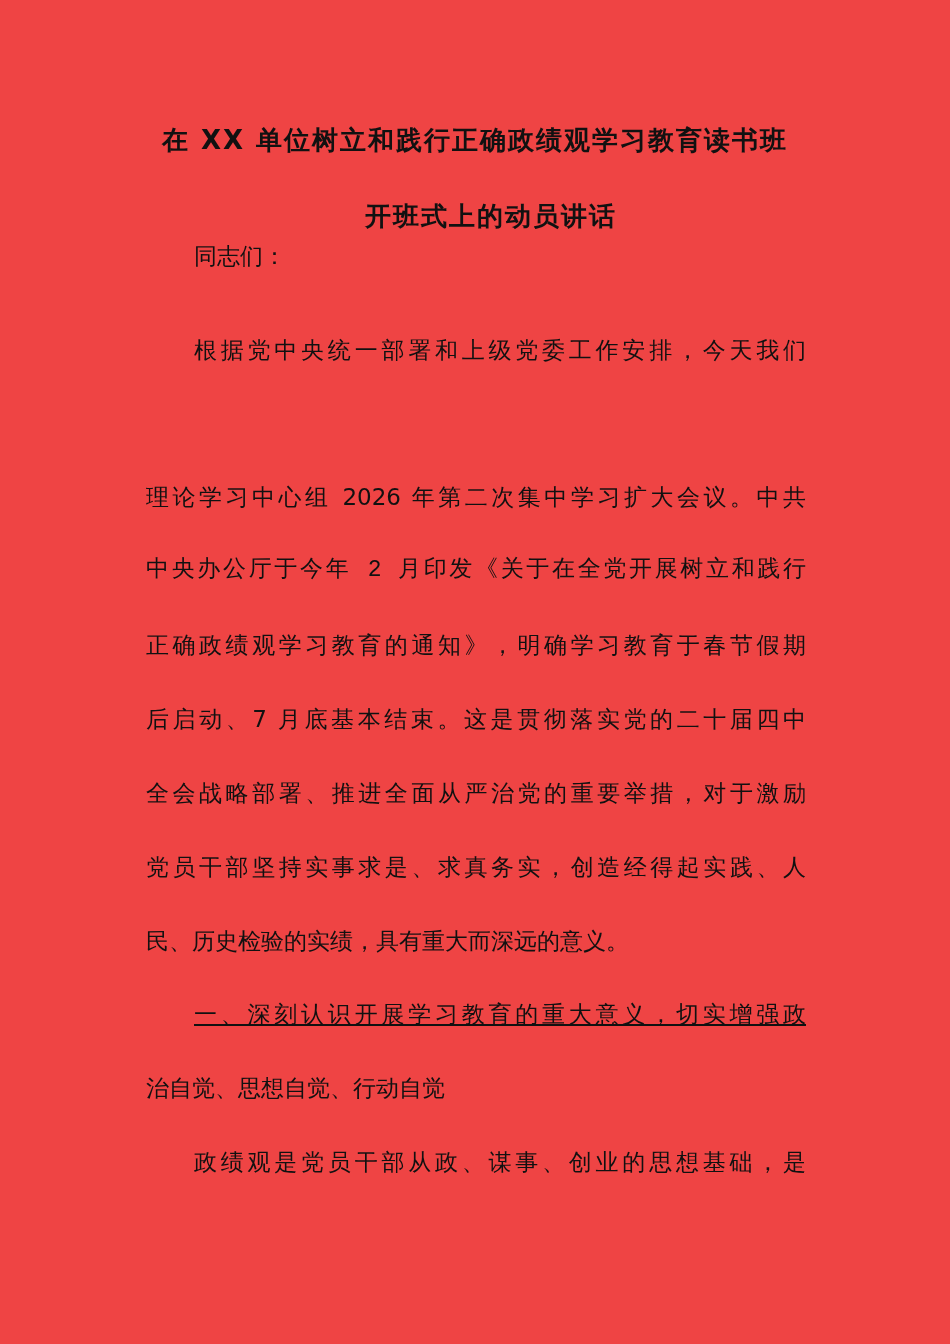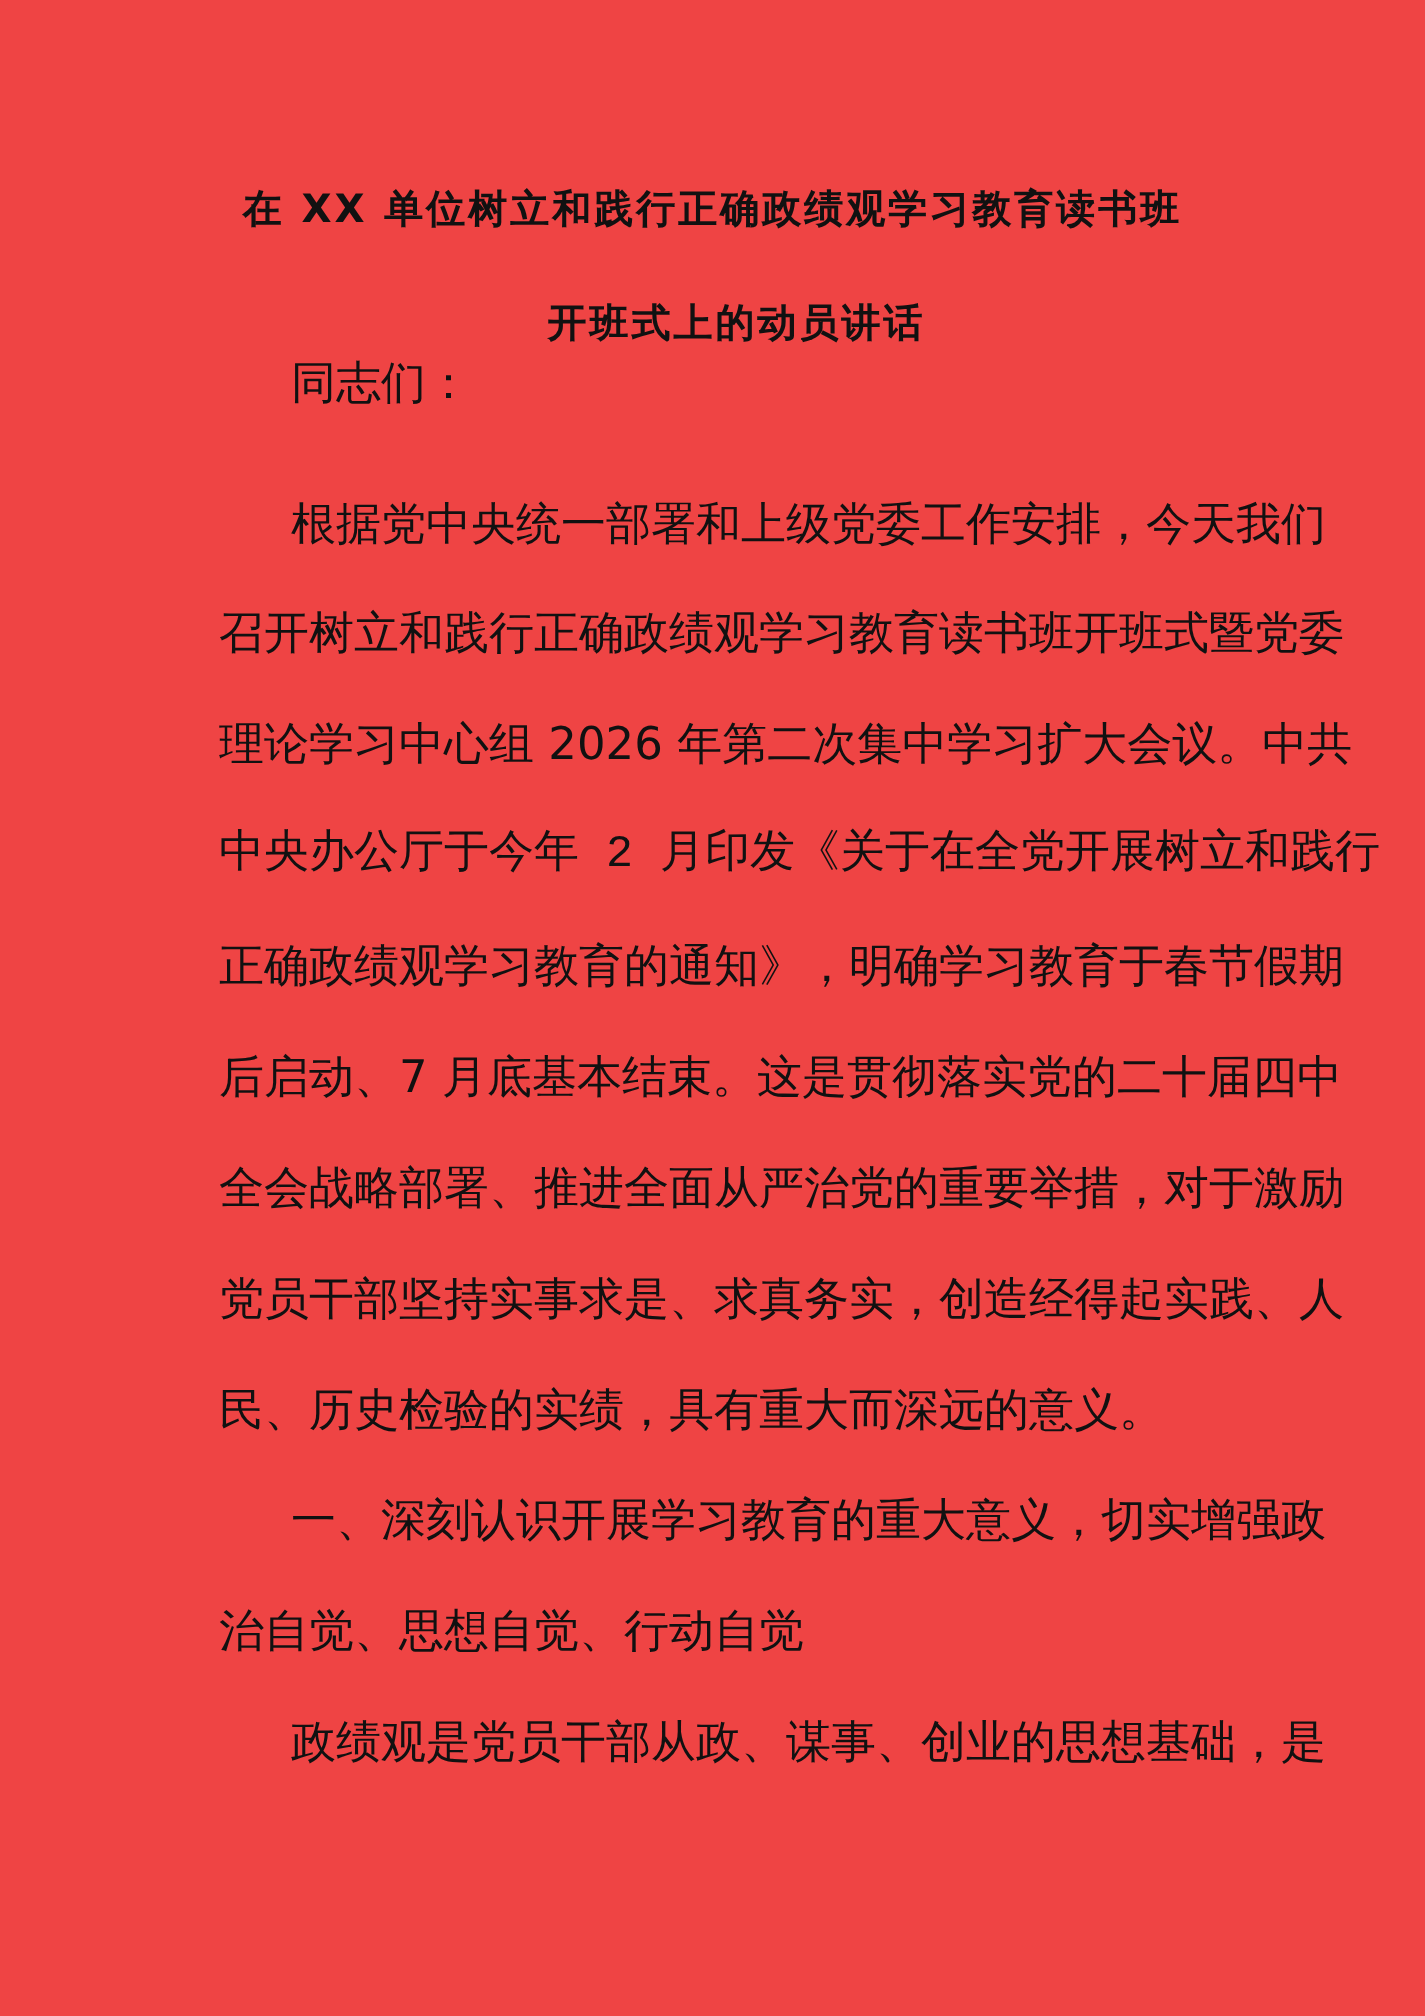--- a/index.html
+++ b/index.html
@@ -1,41 +1,40 @@
 <!DOCTYPE html>
 <html><head>
 <meta charset="utf-8">
 <style>
   html, body { margin: 0; padding: 0; background: #ffffff; }
   body { width: 950px; height: 1344px; position: relative; overflow: hidden;
          font-family: "DejaVu Sans", "Liberation Sans", sans-serif; color: #111; }
   .page { position: absolute; left: 0; top: 0; width: 950px; height: 1344px; background: #ef4444; }
   .title-line { position: absolute; left: 0; width: 950px; text-align: center;
                 font-size: 26px; font-weight: bold; letter-spacing: 2px; line-height: 40px; }
-  .line { position: absolute; left: 146px; width: 660px; font-size: 30px; line-height: 36px;
+  .line { position: absolute; left: 146px; width: 660px; font-size: 23px; line-height: 36px;
           white-space: nowrap; text-align: justify; text-align-last: justify; letter-spacing: 0px; }
   .line.indent { left: 194px; width: 612px; }
   .line.last { text-align-last: left; }
 </style>
 </head>
 <body>
 
 <div class="page">
   <div class="title-line" style="top:120px;">在 XX 单位树立和践行正确政绩观学习教育读书班</div>
   <div class="title-line" style="top:196px;padding-left:16px;">开班式上的动员讲话</div>
 
   <div class="line indent last" style="top:238px;">同志们：</div>
 
   <div class="line indent" style="top:332px;">根据党中央统一部署和上级党委工作安排，今天我们</div>
-  <div class="line" style="top:405px;">召开树立和践行正确政绩观学习教育读书班开班式暨党委</div>
   <div class="line" style="top:479px;">理论学习中心组 2026 年第二次集中学习扩大会议。中共</div>
   <div class="line" style="top:552px;font-family:Liberation Mono, monospace;">中央办公厅于今年 2 月印发《关于在全党开展树立和践行</div>
   <div class="line" style="top:627px;">正确政绩观学习教育的通知》，明确学习教育于春节假期</div>
   <div class="line" style="top:701px;">后启动、7 月底基本结束。这是贯彻落实党的二十届四中</div>
   <div class="line" style="top:775px;">全会战略部署、推进全面从严治党的重要举措，对于激励</div>
   <div class="line" style="top:849px;">党员干部坚持实事求是、求真务实，创造经得起实践、人</div>
   <div class="line last" style="top:923px;">民、历史检验的实绩，具有重大而深远的意义。</div>
 
-  <div class="line indent" style="top:996px;">一、深刻认识开展学习教育的重大意义，切实增强政</div>
+  <div class="line indent" style="top:996px;text-decoration:underline;">一、深刻认识开展学习教育的重大意义，切实增强政</div>
   <div class="line last" style="top:1070px;">治自觉、思想自觉、行动自觉</div>
 
   <div class="line indent" style="top:1144px;">政绩观是党员干部从政、谋事、创业的思想基础，是</div>
 </div>
 
 </body></html>

